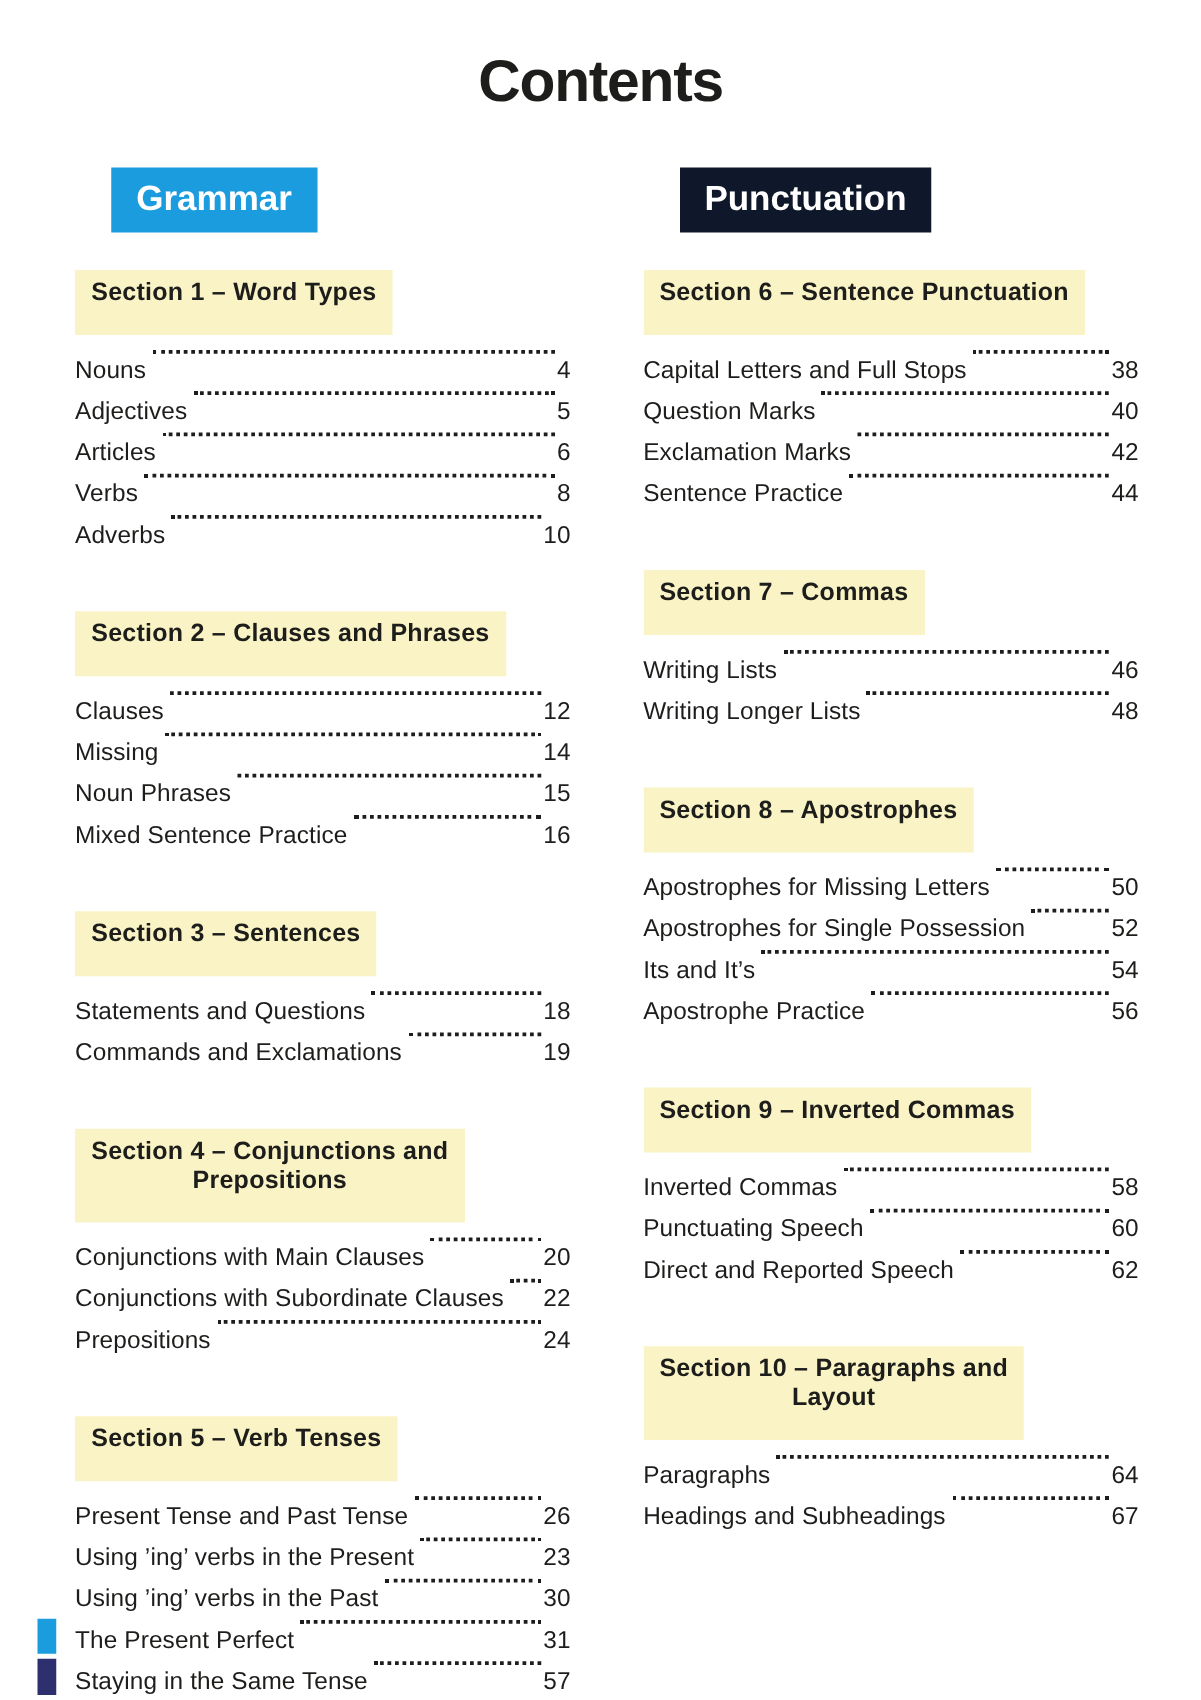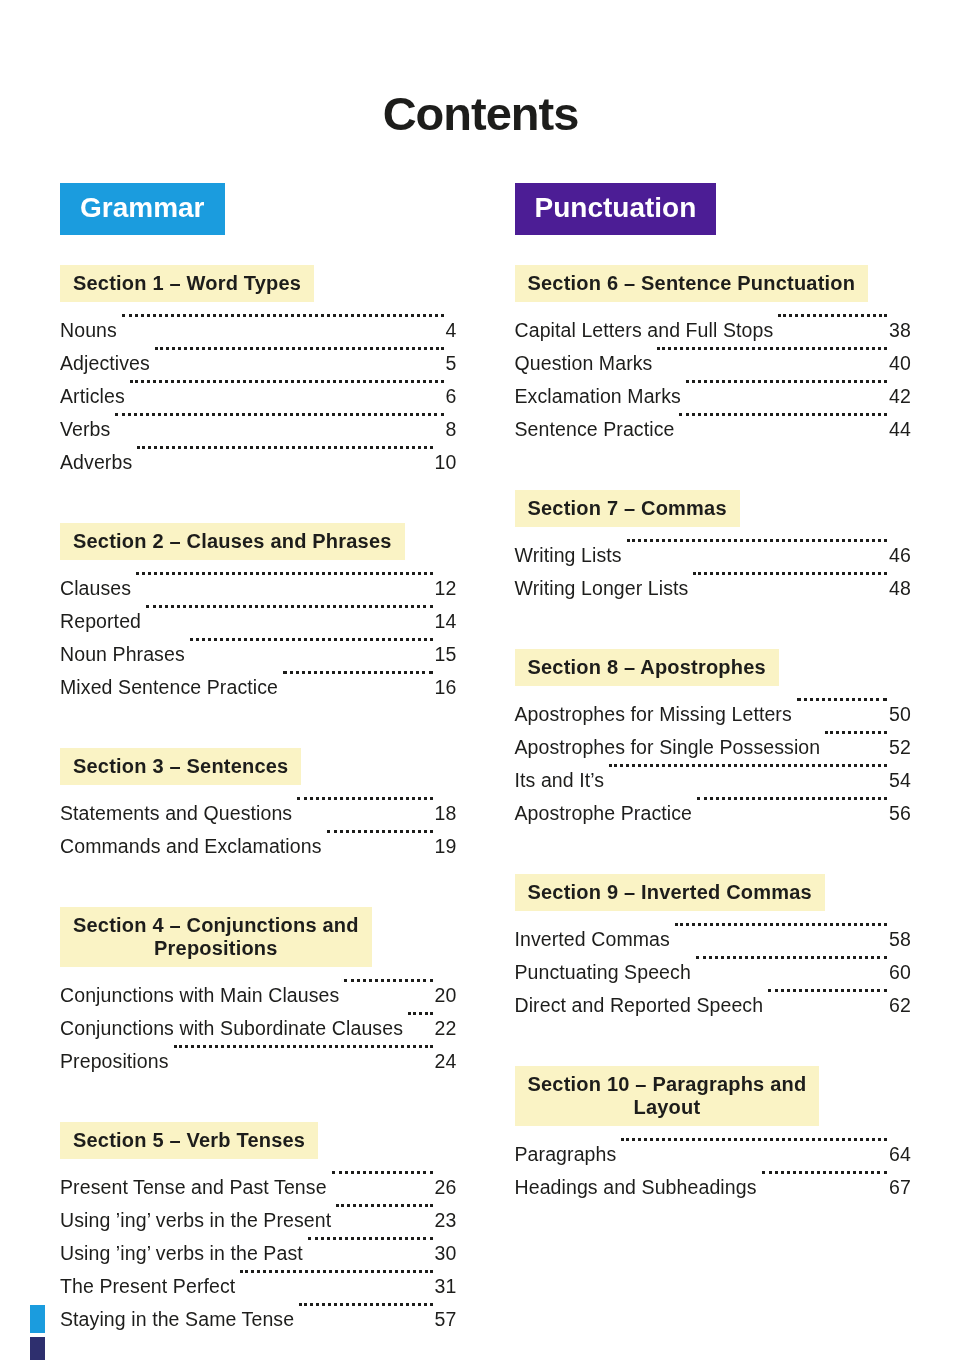--- a/index.html
+++ b/index.html
@@ -11,22 +11,22 @@
     width: 961px;
     height: 1360px;
     position: relative;
     overflow: hidden;
     font-family: "Liberation Sans", sans-serif;
     color: var(--ink, #1d1d1b);
   }
   .page { width: 100%; height: 100%; position: relative; }
 
   .page-title {
-    margin: 10px;
-    padding-top: 76px;
+    margin: 0;
+    padding-top: 37px;
     text-align: center;
     font-size: 47px;
     font-weight: bold;
     letter-spacing: -1px;
     color: var(--ink, #1d1d1b);
   }
 
   .cols {
     display: flex;
     gap: 58px;
@@ -35,30 +35,31 @@
   }
   .col { flex: 1 1 0; min-width: 0; }
 
   .badge {
     display: inline-block;
     color: #ffffff;
     font-size: 28px;
     font-weight: bold;
     padding: 9px 20px 11px 20px;
     margin-bottom: 30px;
+    margin-left: 29px;
   }
 
   .toc-section { margin-bottom: 44px; }
 
   .sec-head {
     display: inline-block;
     background: var(--highlight, #faf3c5);
     font-size: 20px;
     font-weight: bold;
-    padding: 7px 13px 7px 13px;
+    padding: 7px 13px 22px 13px;
     letter-spacing: 0.2px;
   }
   .sec-line2 { text-align: center; }
 
   .entries { margin-top: 12px; }
 
   .entry {
     display: flex;
     align-items: flex-start;
     line-height: 33px;
@@ -120,21 +121,21 @@
                 <span class="pg">10</span>
               </div>
             </div></div>
           <div class="toc-section"><div class="sec-head"><div class="sec-line1">Section 2 – Clauses and Phrases</div></div><div class="entries">
               <div class="entry">
                 <span class="lbl">Clauses</span>
                 <span class="leader"></span>
                 <span class="pg">12</span>
               </div>
               <div class="entry">
-                <span class="lbl">Reported</span>
+                <span class="lbl">Missing</span>
                 <span class="leader"></span>
                 <span class="pg">14</span>
               </div>
               <div class="entry">
                 <span class="lbl">Noun Phrases</span>
                 <span class="leader"></span>
                 <span class="pg">15</span>
               </div>
               <div class="entry">
                 <span class="lbl">Mixed Sentence Practice</span>
@@ -195,21 +196,21 @@
               <div class="entry">
                 <span class="lbl">Staying in the Same Tense</span>
                 <span class="leader"></span>
                 <span class="pg">57</span>
               </div>
             </div></div>
         </div>
     </section>
 
     <section class="col">
-      <div class="badge" id="badge-1" style="background: #4c1d95;">Punctuation</div>
+      <div class="badge" id="badge-1" style="background: #0f172a;">Punctuation</div>
       <div class="sections">
           <div class="toc-section"><div class="sec-head"><div class="sec-line1">Section 6 – Sentence Punctuation</div></div><div class="entries">
               <div class="entry">
                 <span class="lbl">Capital Letters and Full Stops</span>
                 <span class="leader"></span>
                 <span class="pg">38</span>
               </div>
               <div class="entry">
                 <span class="lbl">Question Marks</span>
                 <span class="leader"></span>

